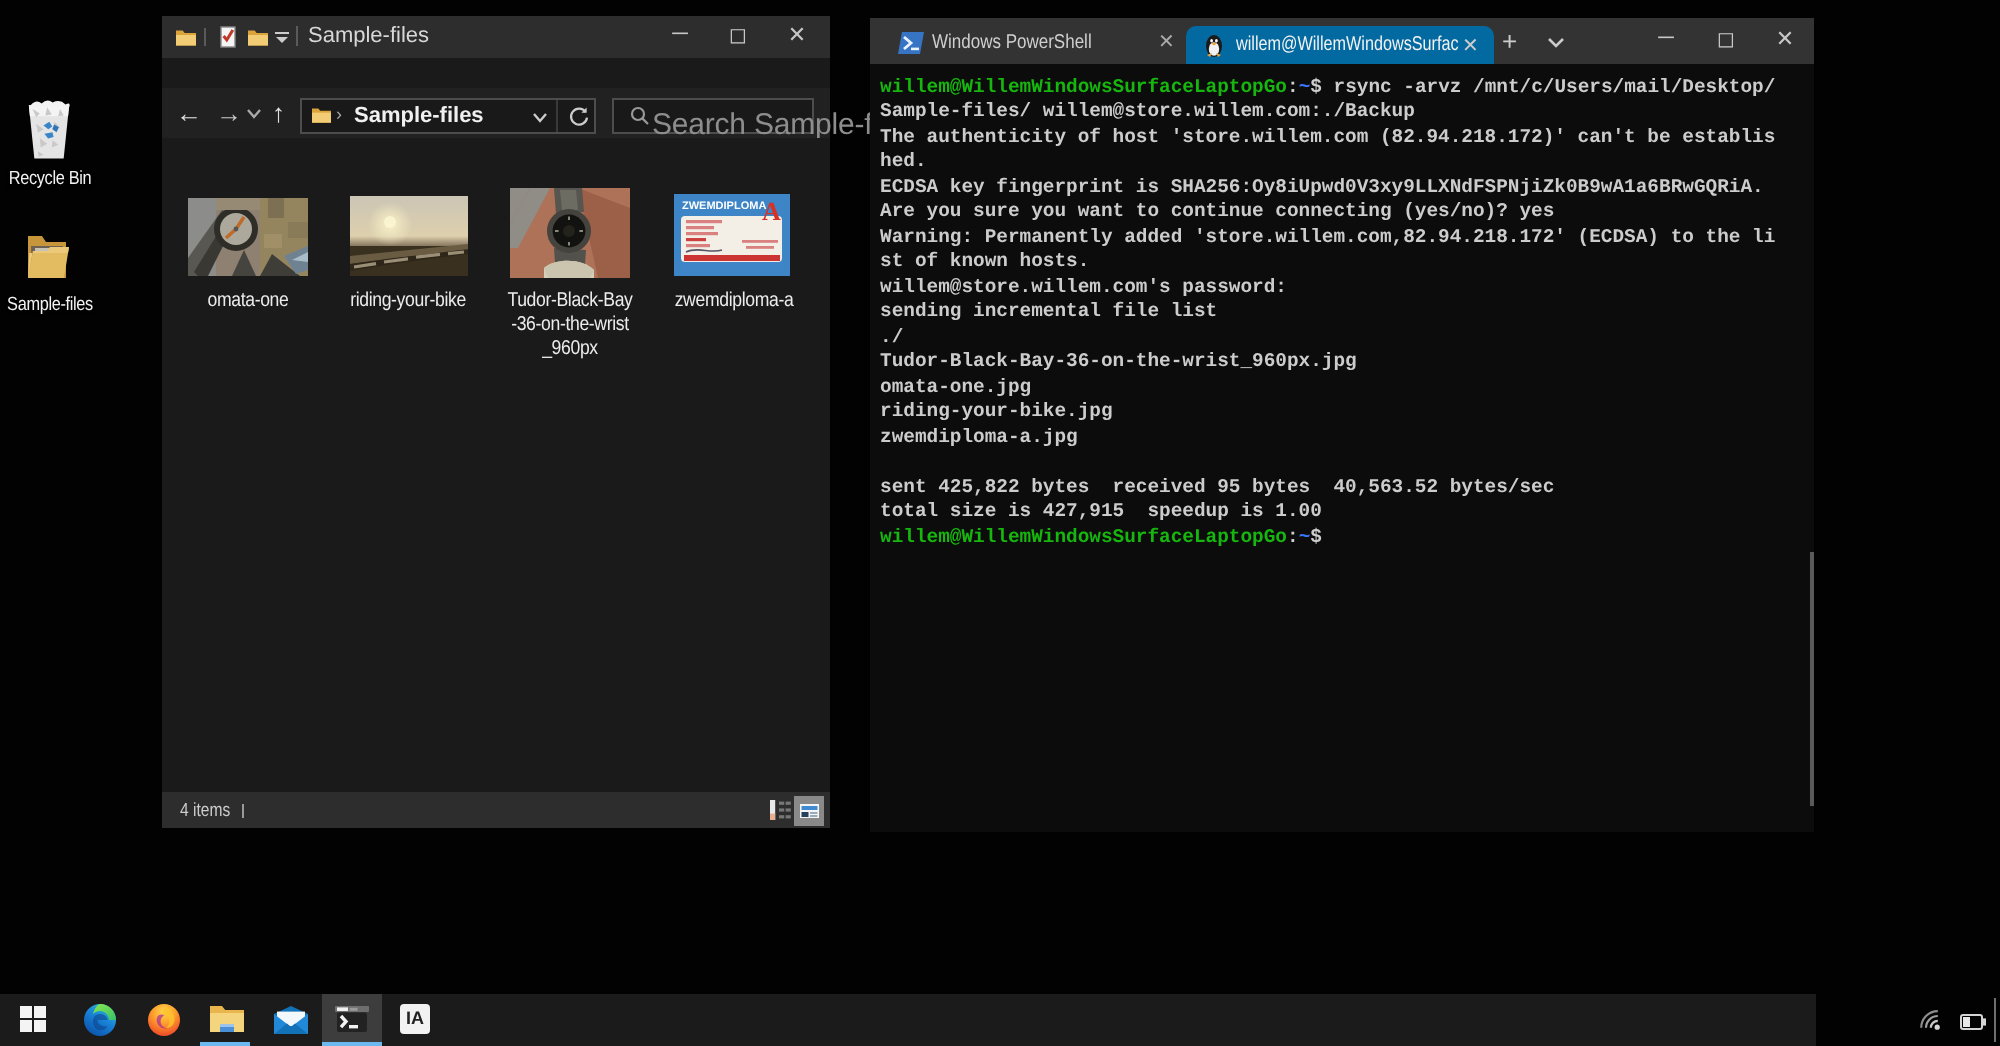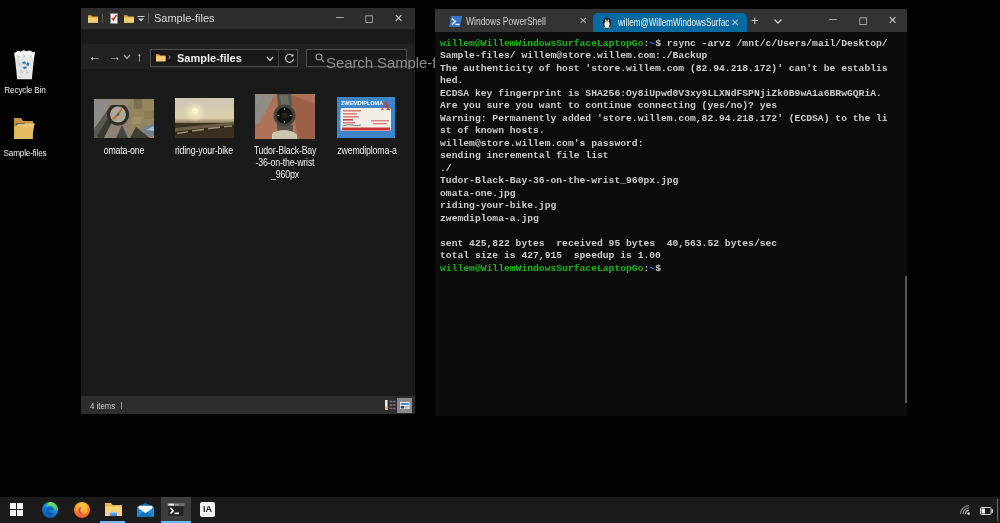--- a/index.html
+++ b/index.html
@@ -19,21 +19,21 @@
 .thumblabel{position:absolute;color:#ececec;font-size:10px;line-height:12px;text-align:center;width:80px;letter-spacing:-0.2px;transform:scaleX(0.88);transform-origin:center top;}
 
 #term{left:435px;top:9px;width:472px;height:407px;background:#0c0c0c;}
 #term .titlebar{left:0;top:0;width:472px;height:23px;background:#333333;}
 .tab1{left:8px;top:2px;width:150px;height:22px;}
 .tab2{left:158px;top:4px;width:154px;height:19px;background:#0369a1;border-radius:5px 5px 0 0;}
 #termtext{left:5px;top:28.5px;font-family:"Liberation Mono",monospace;font-weight:bold;font-size:9.7px;line-height:12.5px;color:#cccccc;white-space:pre;margin:0;}
 .g{color:#16b60e;}
 .b{color:#3b78ff;}
 
-#taskbar{left:0;top:497px;width:1000px;height:26px;background:#1b1b1b;}
+#taskbar{left:0;top:497px;width:908px;height:26px;background:#1b1b1b;}
 .deskicon{color:#f2f2f2;font-size:9.5px;text-align:center;text-shadow:0 1px 2px #000;letter-spacing:-0.2px;transform:scaleX(0.86);transform-origin:center top;}
 </style></head>
 <body>
 
 <div class="abs" id="deskicons">
   <svg class="abs" style="left:11px;top:49px" width="27" height="33" viewBox="0 0 28 36">
     <path d="M4 4 Q7 0.5 10 3 Q13 0 16 2.5 Q20 0.5 23 3.5 Q26 2 25 5 L24 8 L4 8 Z" fill="#f2f2f2"></path>
     <path d="M3 4 L25 4 L22 33 L6 33 Z" fill="#e5e5e5"></path>
     <path d="M3 4 L25 4 L24.4 10 L3.6 10 Z" fill="#f4f4f4"></path>
     <path d="M5 6 l4 2.5 l-2 2 z M13 5 l2.5 4 l-3.5 0.5 z M20 6 l2 3.5 l-3 0.5 z M7 14 l4 3 l-3 2 z M17 13 l3 3 l-3.5 1.5 z M9 22 l4 3 l-3.5 2 z M16 23 l3 2.5 l-3.5 1.5 z M8 29 l3 2 l-2.8 1 z" fill="#c9c9c9"></path>

